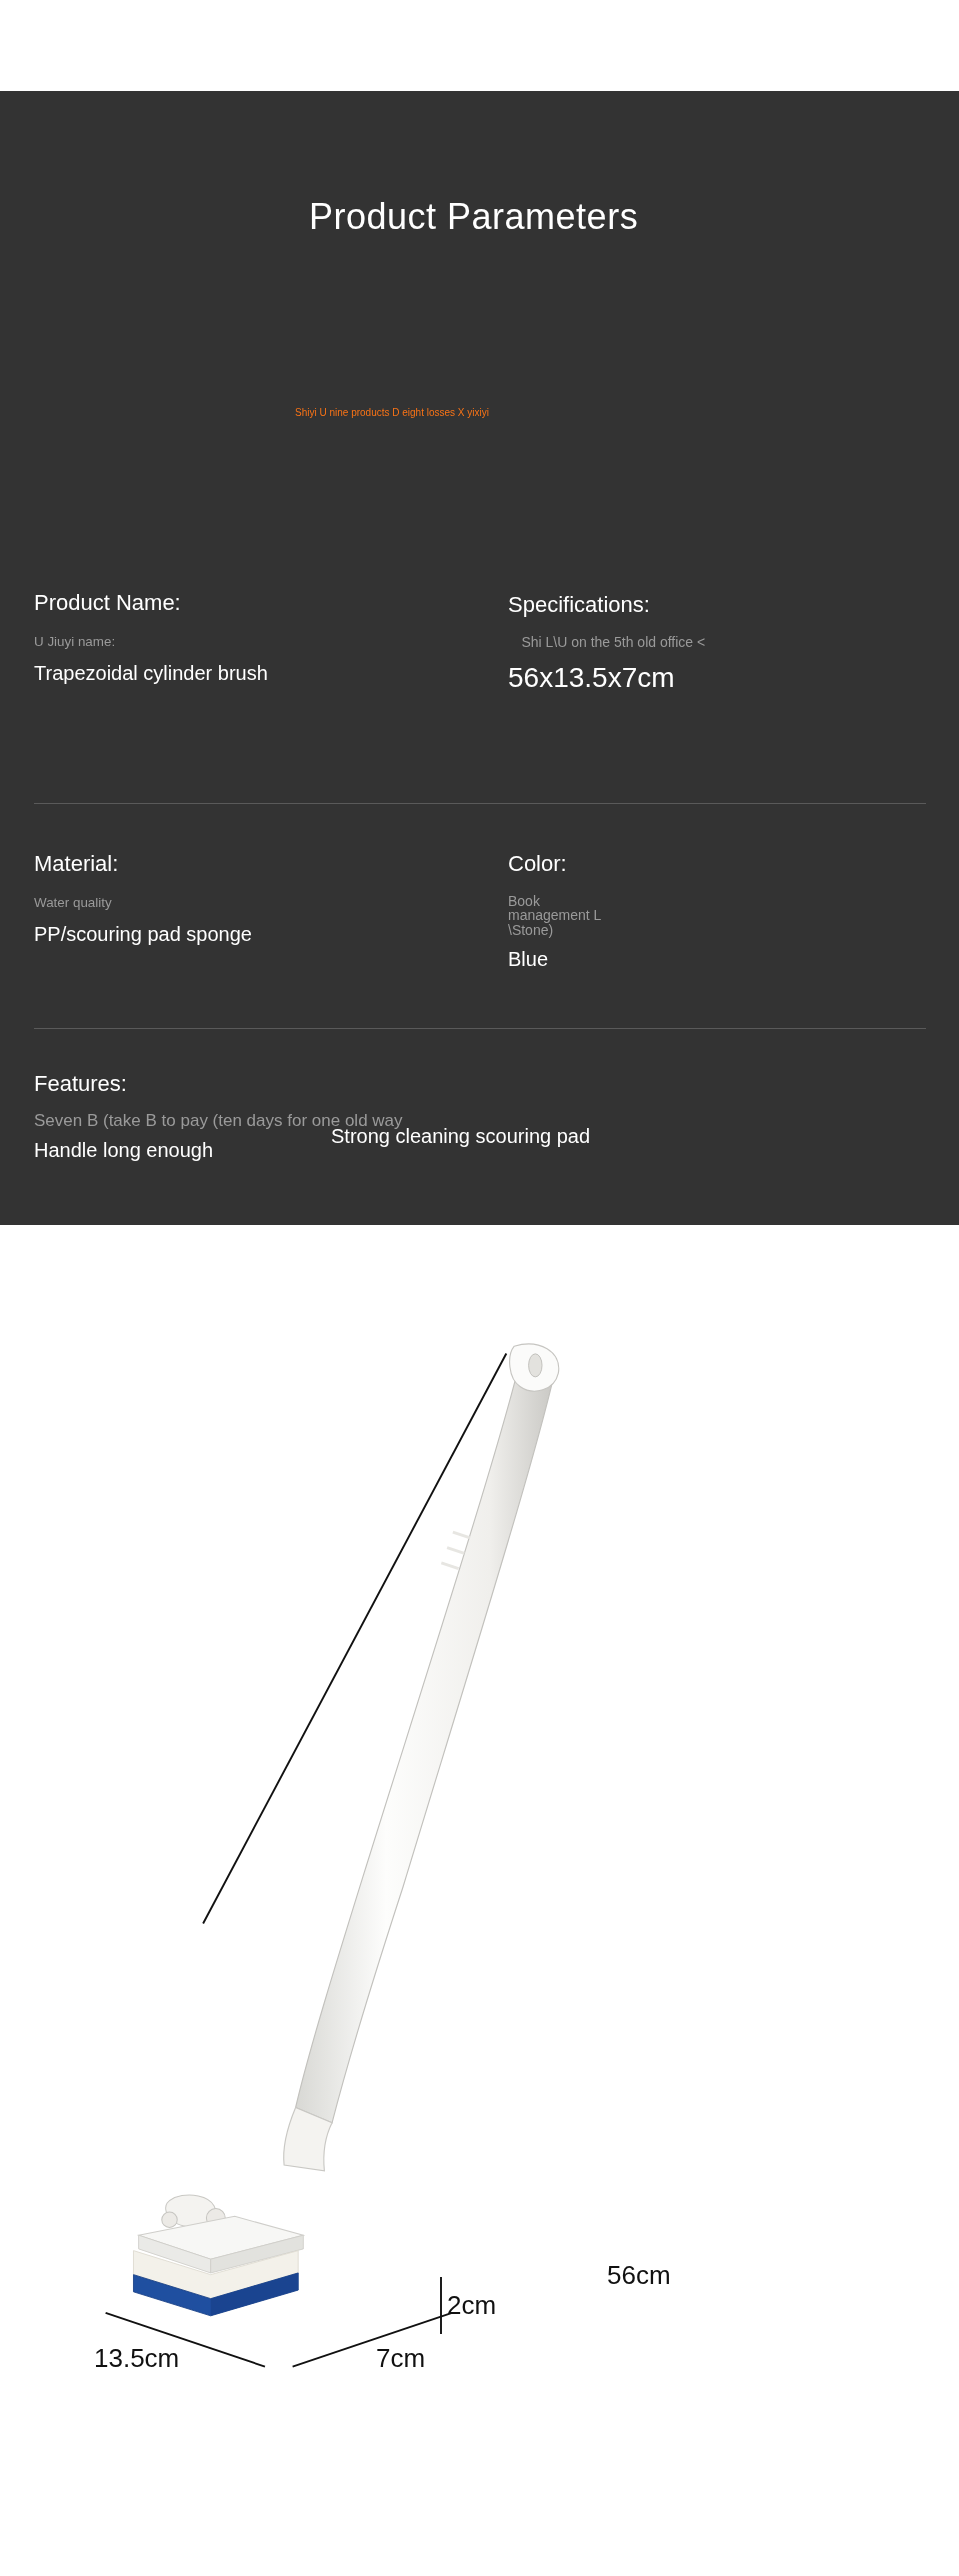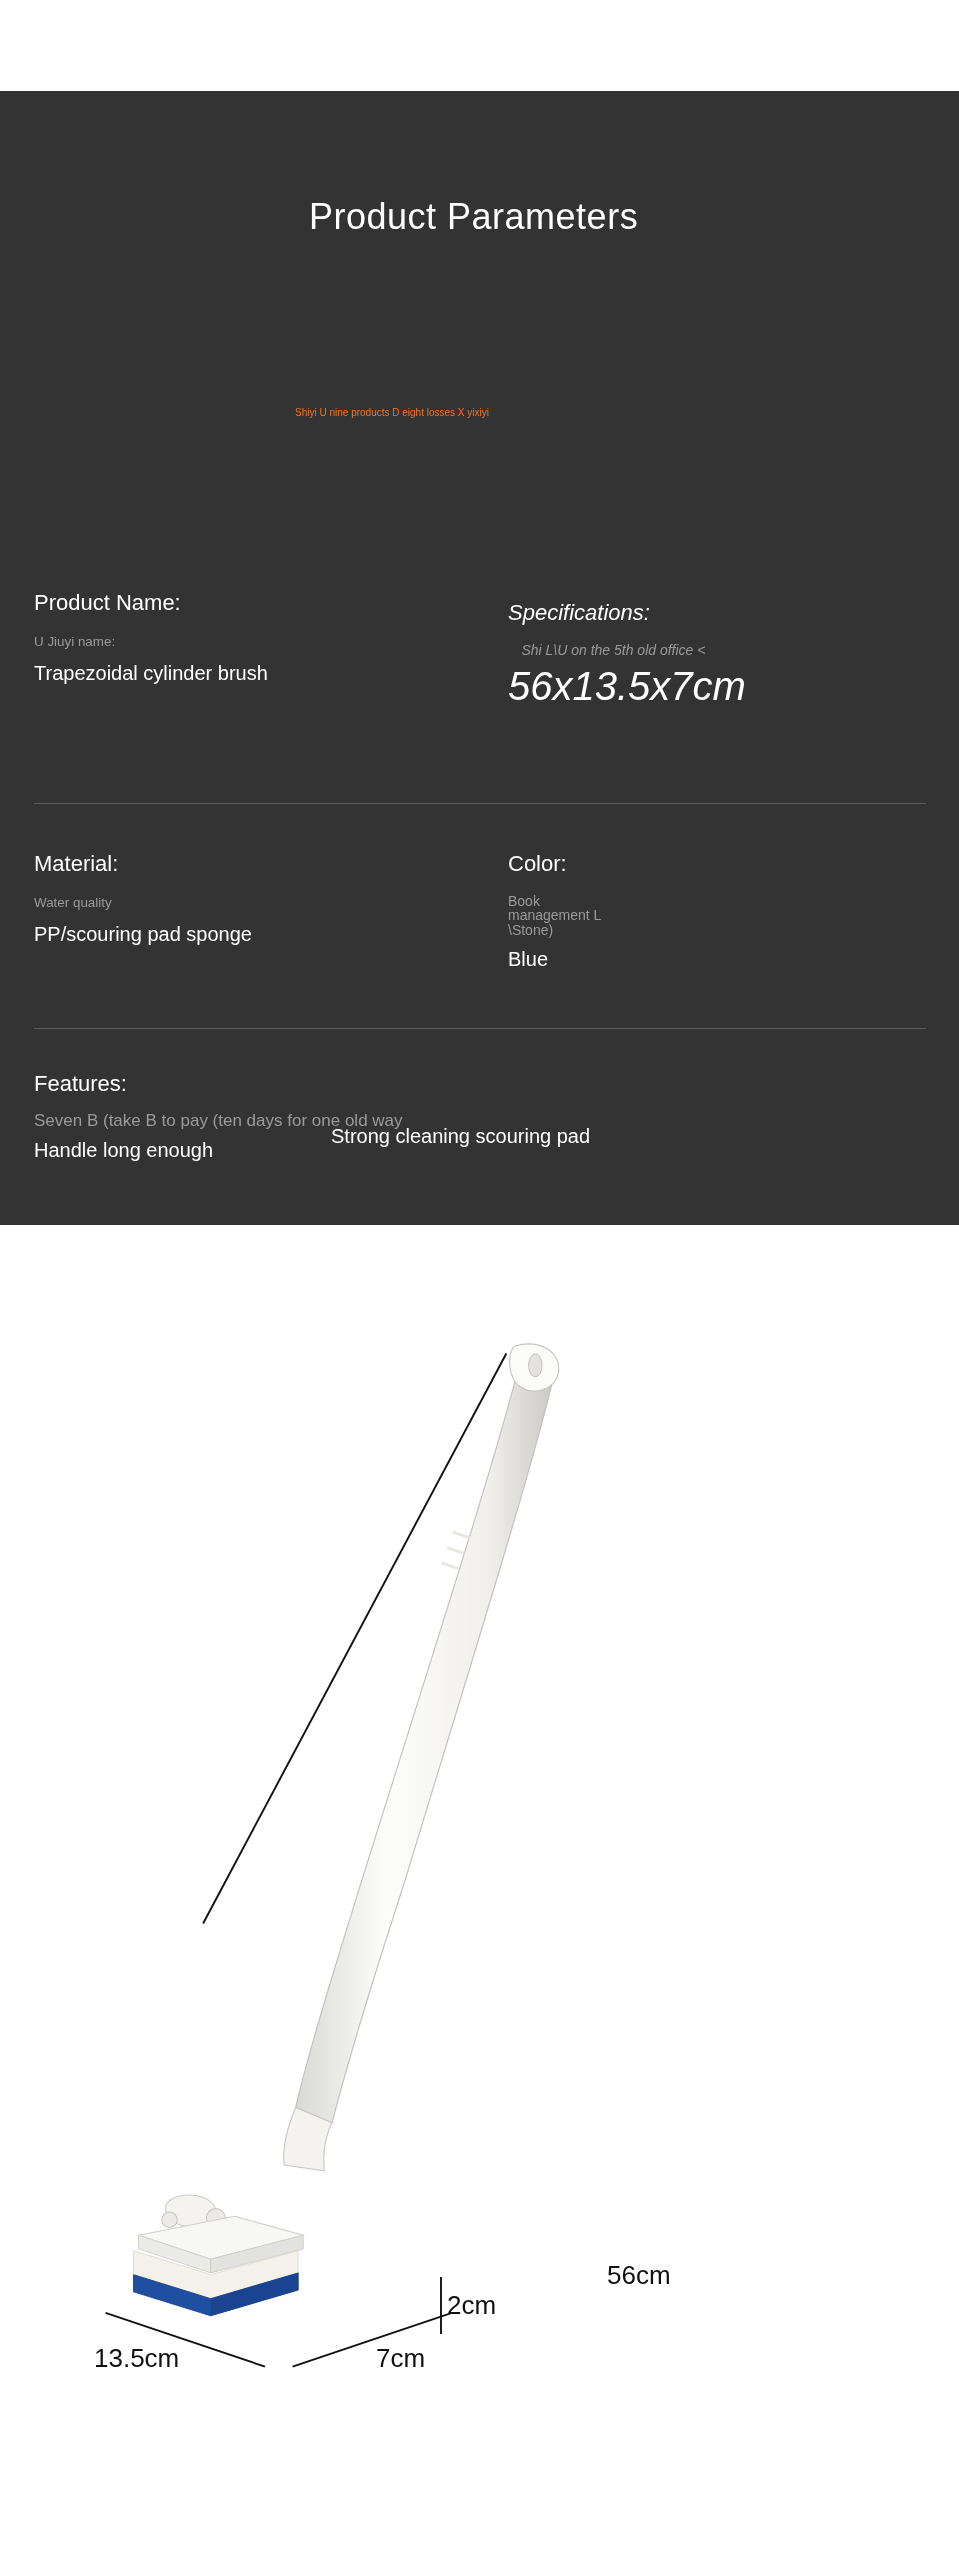--- a/index.html
+++ b/index.html
@@ -88,21 +88,21 @@
     font-size: 14px;
     line-height: 14.4px;
   }
   .cell-value {
     color: #ffffff;
     font-size: 20px;
     line-height: 25px;
     margin-top: 9.6px;
   }
   .cell-value.big {
-    font-size: 40px;
+    font-size: 28px;
     line-height: 38px;
   }
 
   
   .photo {
     position: absolute;
     left: 0;
     top: 1225px;
     width: 959px;
     height: 1351px;
@@ -145,21 +145,21 @@
     <div class="spec-title">Product Parameters</div>
     <div class="spec-subtitle">Shiyi U nine products D eight losses X yixiyi</div>
   </div>
 
   <div class="row" style="top:393px;height:307px;">
     <div class="cell" style="left:34px;top:106px;width:432px;">
       <div class="cell-label">Product Name:</div>
       <div class="cell-note">U Jiuyi name:</div>
       <div class="cell-value" style="max-width:240px;">Trapezoidal cylinder brush</div>
     </div>
-    <div class="cell" style="left:508px;top:116px;width:413px;font-style:italic;">
+    <div class="cell" style="left:508px;top:108px;width:413px;">
       <div class="cell-label" style="max-width:125px;">Specifications:</div>
       <div class="cell-note small" style="margin-left:13.4px;max-width:384px;">Shi L\U on the 5th old office &lt;</div>
       <div class="cell-value big">56x13.5x7cm</div>
     </div>
   </div>
 
   <div class="divider" style="top:712px;"></div>
 
   <div class="row" style="top:712px;height:230px;">
     <div class="cell" style="left:34px;top:48px;width:432px;">

